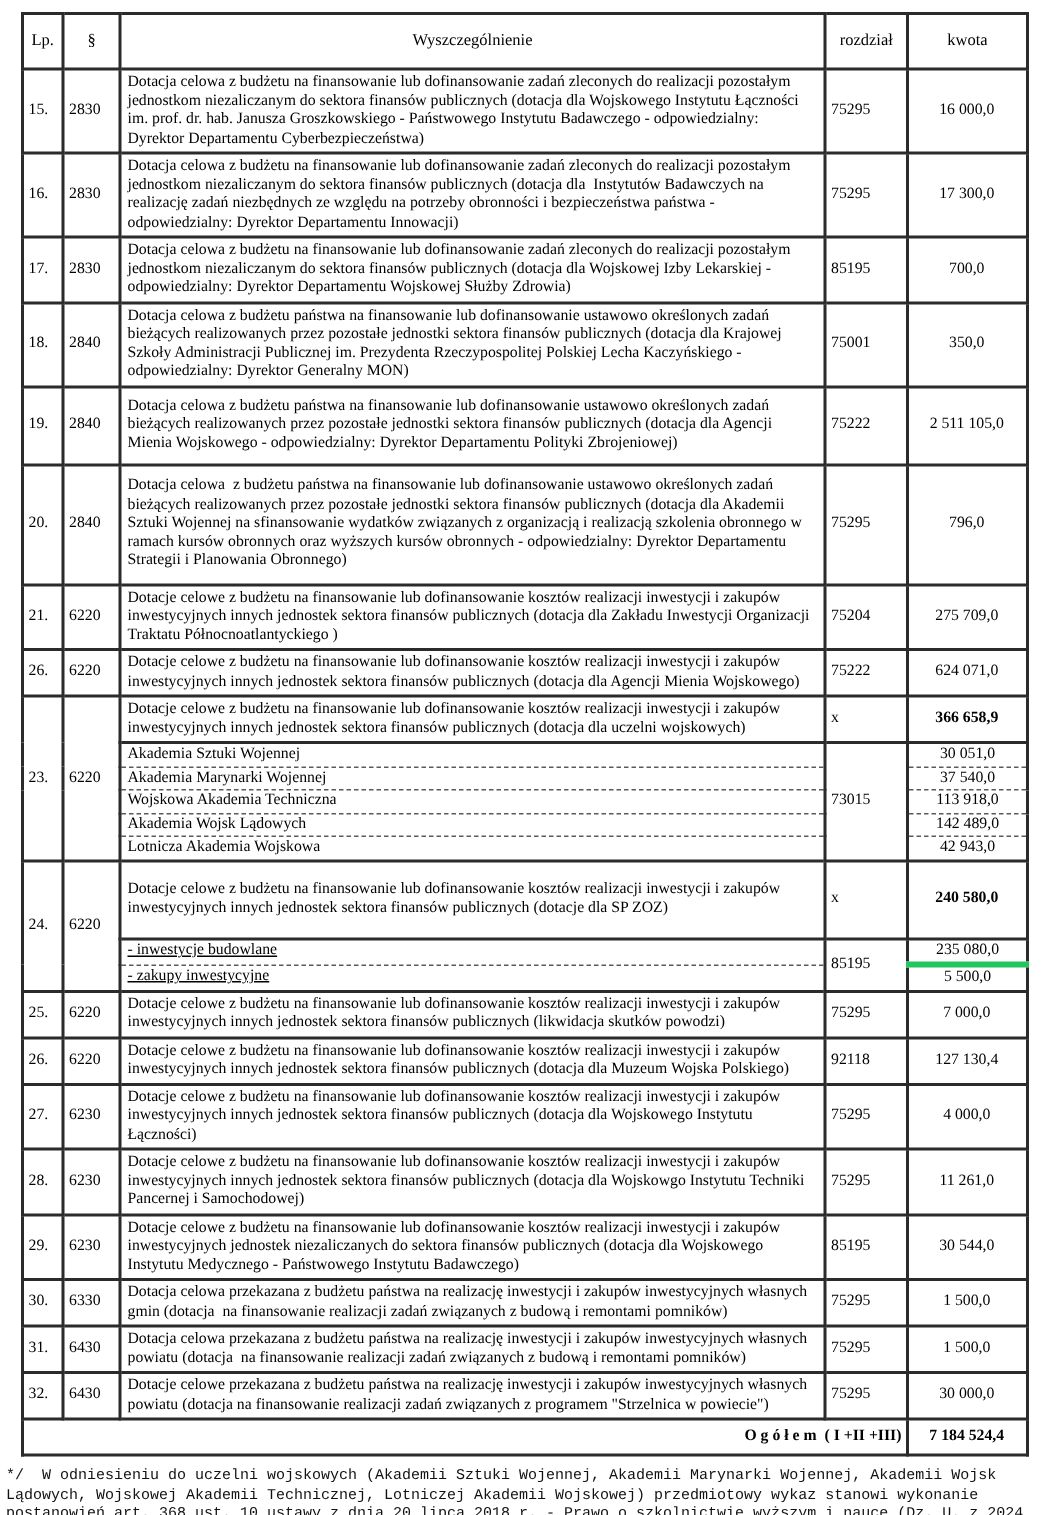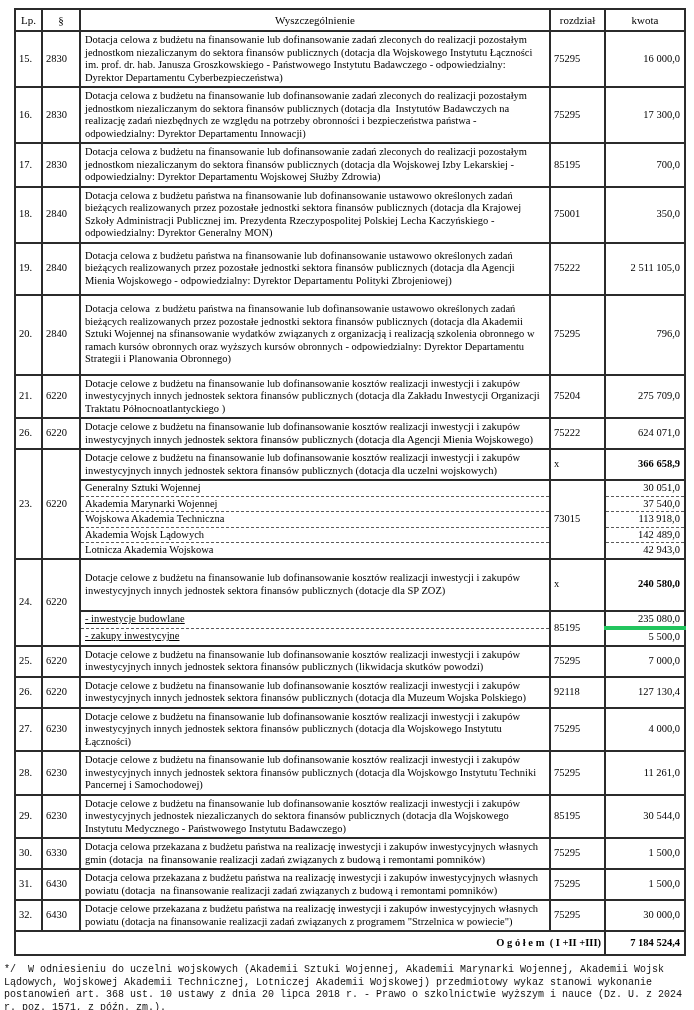--- a/index.html
+++ b/index.html
@@ -24,25 +24,25 @@
   col.w-kw   { width:80px; }
 
   th, td {
     border:2px solid #2b2b2b;
     font-size:10.5px;
     line-height:12.5px;
     font-weight:normal;
     vertical-align:middle;
     padding:2px 3px;
   }
-  th { height:22px; text-align:center; font-size:11px; background:#fff; }
+  th { height:37px; text-align:center; font-size:11px; background:#fff; }
 
   td.c    { text-align:left; }
   td.desc { text-align:left; padding:2px 4px; white-space:pre-wrap; }
-  td.num  { text-align:right; padding-right:4px; }
+  td.num  { text-align:center; padding-right:4px; }
   .bold   { font-weight:bold; }
 
   
   td.db { border-bottom:1px dashed #5a5a5a; }
   td.dt { border-top:1px dashed #5a5a5a; }
   td.sb { border-bottom:4px solid #22c55e; }
   td.st { border-top:1px solid #4a4a4a; }
 
   td.ind1 { padding-left:9px; }   
   td.ind2 { padding-left:48px;text-decoration:underline; }  
@@ -152,21 +152,21 @@
       </tr>
 
       <tr>
         <td class="c" rowspan="6">23.</td>
         <td class="c" rowspan="6">6220</td>
         <td class="desc">Dotacje celowe z budżetu na finansowanie lub dofinansowanie kosztów realizacji inwestycji i zakupów inwestycyjnych innych jednostek sektora finansów publicznych (dotacja dla uczelni wojskowych)</td>
         <td class="c">x</td>
         <td class="num bold">366 658,9</td>
       </tr>
       <tr>
-        <td class="desc ind1 sm dt db">Generalny Sztuki Wojennej</td>
+        <td class="desc ind1 sm dt db">Akademia Sztuki Wojennej</td>
         <td class="c" rowspan="5">73015</td>
         <td class="num sm dt db">30 051,0</td>
       </tr>
       <tr>
         <td class="desc ind1 sm dt db">Akademia Marynarki Wojennej</td>
         <td class="num sm dt db">37 540,0</td>
       </tr>
       <tr>
         <td class="desc ind1 sm dt db">Wojskowa Akademia Techniczna</td>
         <td class="num sm dt db">113 918,0</td>

